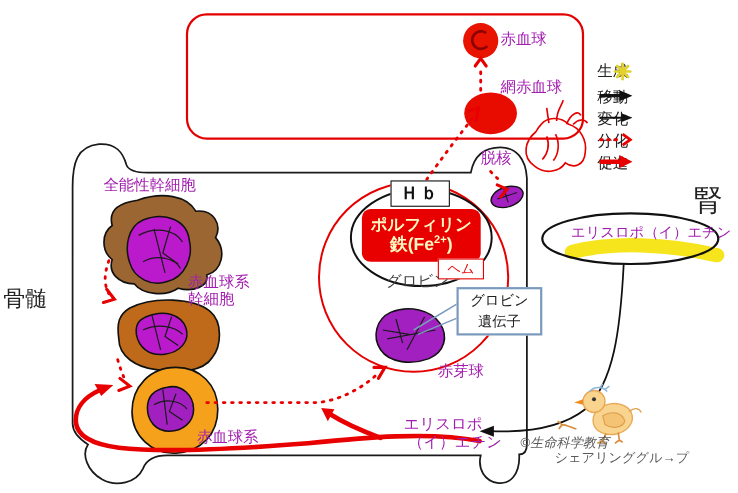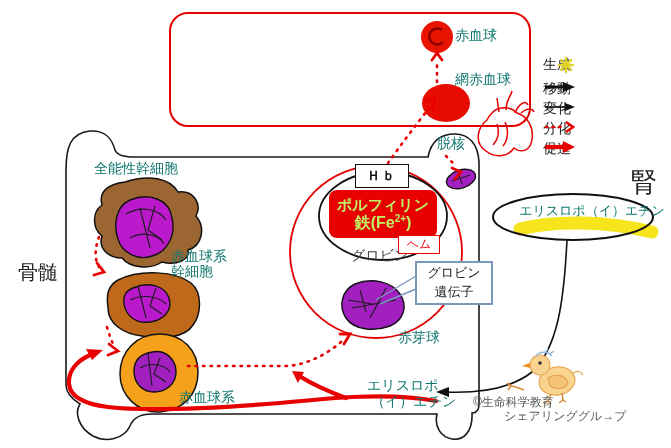--- a/index.html
+++ b/index.html
@@ -1,26 +1,26 @@
 <!DOCTYPE html>
 <html><head>
 <meta charset="utf-8">
 <style>
   html,body{margin:0;padding:0;background:#fff;}
   .stage{position:relative;width:671px;height:448px;background:#ffffff;overflow:hidden;
          font-family:"Liberation Sans","DejaVu Sans",sans-serif;color:#222;}
   .stage svg{position:absolute;left:0;top:0;}
-  .lbl{position:absolute;white-space:nowrap;font-size:14px;color:#0f766e;line-height:1.1;}
+  .lbl{position:absolute;white-space:nowrap;font-size:14px;color:#a21caf;line-height:1.1;}
   .big{font-size:20px;color:#222;}
   .huge{font-size:26px;color:#222;}
   .hb-box{position:absolute;left:355px;top:164px;width:52px;height:22px;background:#fff;
           border:1.7px solid #111;display:flex;align-items:center;justify-content:center;
-          font-weight:bold;font-size:13px;letter-spacing:2px;color:#111;font-family:Liberation Serif, serif;}
+          font-weight:bold;font-size:16px;letter-spacing:2px;color:#111;font-family:Liberation Serif, serif;}
   .porph-box{position:absolute;left:329px;top:190px;width:108px;height:48px;background:#e80000;
-          border-radius:8px;color:#bef264;font-weight:bold;text-align:center;
+          border-radius:8px;color:#fef9c3;font-weight:bold;text-align:center;
           display:flex;flex-direction:column;justify-content:center;line-height:1.15;}
   .porph-box .l1{font-size:15px;}
   .porph-box .l2{font-size:16px;}
   .porph-box sup{font-size:10px;}
   .heme-box{position:absolute;left:398px;top:235px;width:40px;height:17px;background:#fff;
           border:1.7px solid #e80000;color:#e80000;font-weight:normal;font-size:12px;
           display:flex;align-items:center;justify-content:center;}
   .gene-box{position:absolute;left:415px;top:261px;width:74px;height:40px;background:#fff;
           border:2px solid #7a9abd;font-size:13px;color:#222;text-align:center;
           display:flex;flex-direction:column;justify-content:center;line-height:1.45;}
@@ -149,21 +149,21 @@
     <path d="M548,378 C556,373 566,375 568,383 C566,389 556,390 550,386 Z" fill="#f4c474" stroke="#dfa04f" stroke-width="1.1"></path>
     <path d="M551,394 L548,401 M548,401 L543,403 M548,401 L551,404 M562,393 L563,400 M563,400 L559,403 M563,400 L566,402" stroke="#d98c3a" stroke-width="1.5" fill="none"></path>
     <path d="M572,374 C577,370 581,371 583,375" stroke="#dfa04f" stroke-width="1.2" fill="none"></path>
   </g>
 </svg>
 
   <div class="lbl" style="left:455px;top:28px;">赤血球</div>
   <div class="lbl" style="left:455px;top:72px;">網赤血球</div>
   <div class="lbl" style="left:437px;top:136px;">脱核</div>
 
-  <div class="lbl big" style="left:18px;top:261px;">骨髄</div>
+  <div class="lbl big" style="left:3px;top:261px;">骨髄</div>
   <div class="lbl" style="left:94px;top:161px;">全能性幹細胞</div>
   <div class="lbl" style="left:171px;top:249px;">赤血球系</div>
   <div class="lbl" style="left:171px;top:264px;">幹細胞</div>
   <div class="lbl" style="left:179px;top:390px;">赤血球系</div>
   <div class="lbl" style="left:398px;top:330px;">赤芽球</div>
 
   <div class="hb-box">
       <span>Ｈｂ</span>
     </div>
   <div class="porph-box">
@@ -219,16 +219,16 @@
     <span class="txt">分化</span>
   </div>
   <div class="legend-row" style="top:140px;">
     <svg width="32" height="14">
       <line x1="2" y1="7" x2="21" y2="7" stroke="#e80000" stroke-width="4.2"></line>
       <polygon points="32,7 20,1 20,13" fill="#e80000"></polygon>
     </svg>
     <span class="txt">促進</span>
   </div>
 
-  <div class="credit" style="left:473px;top:395px;">©生命科学教育</div>
+  <div class="credit" style="left:473px;top:395px;font-style:italic;">©生命科学教育</div>
   <div class="credit" style="left:473px;top:409px;margin-left:31px;">シェアリンググル→プ</div>
 
 </div>
 
 </body></html>

